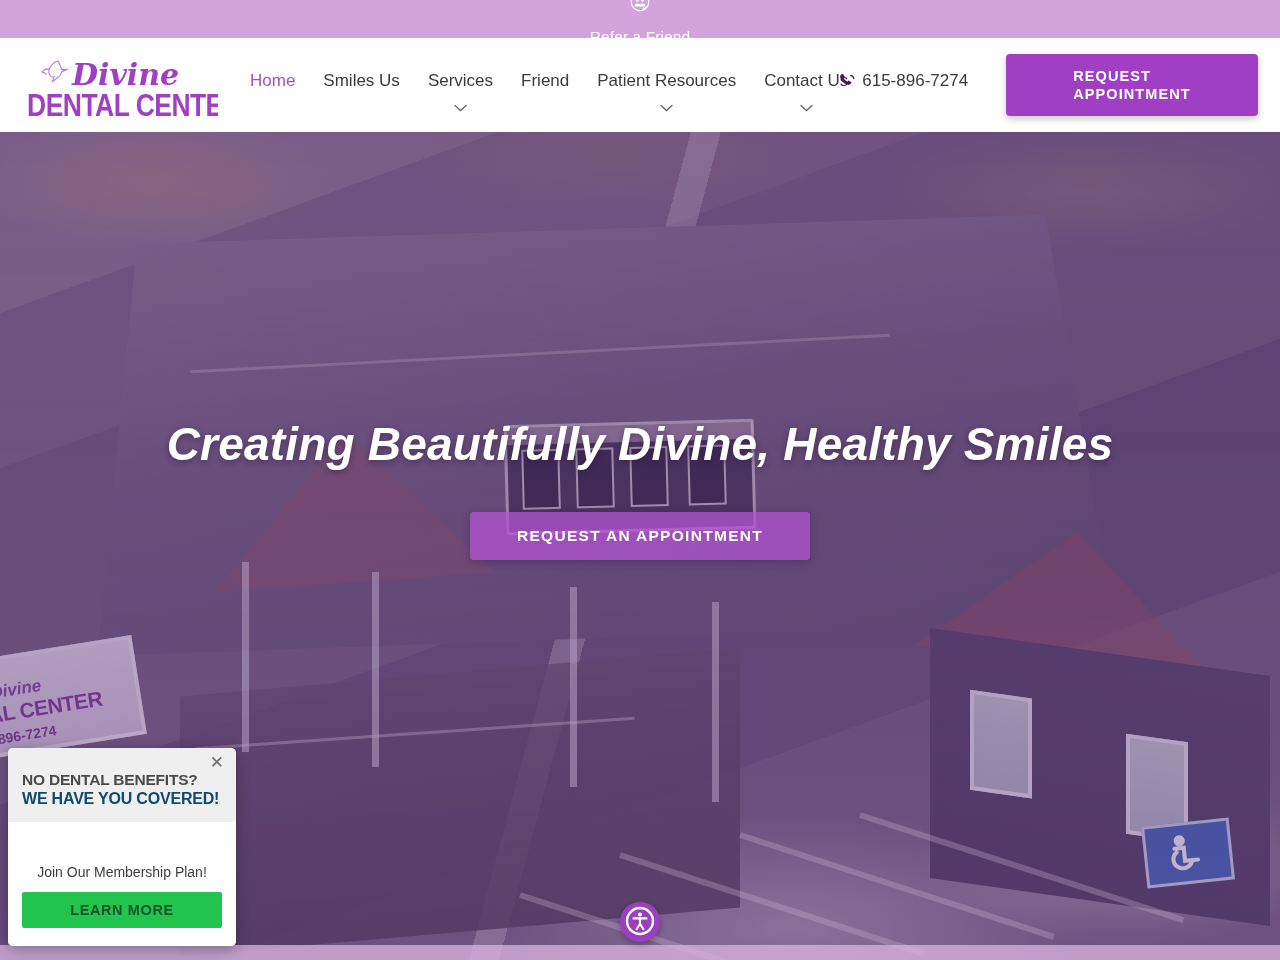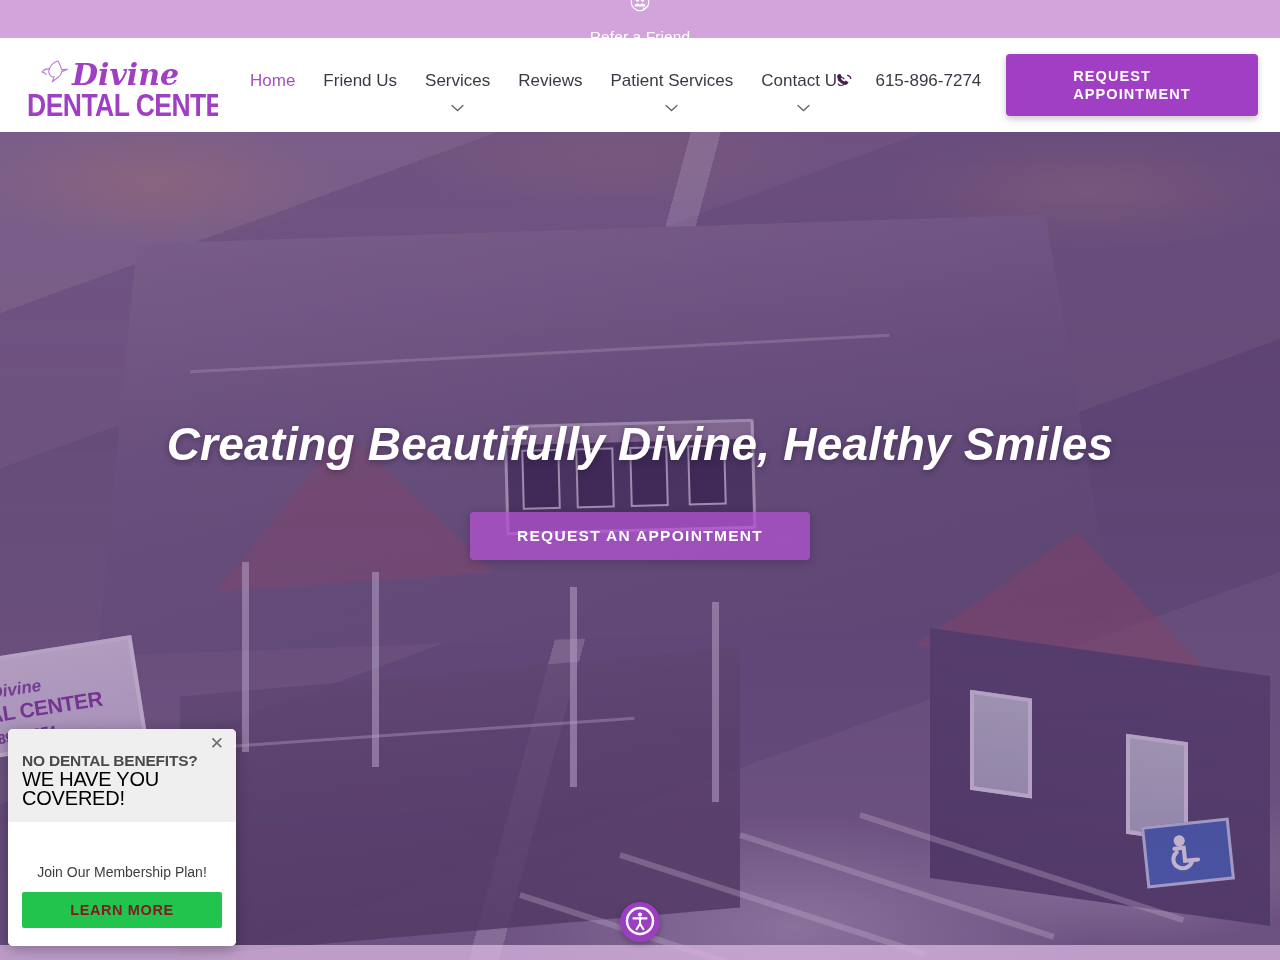--- a/index.html
+++ b/index.html
@@ -48,21 +48,21 @@
     cursor:pointer;
   }
   .nav-item .lbl{
     font-size:17px; color:#3a3a46; line-height:28px; white-space:nowrap;
   }
   .nav-item.active .lbl{ color:#a64fbf; }
   .chev{
     width:13px; height:8px; margin-top:3px; display:block;
   }
   .phone-wrap{
-    display:flex; align-items:center; gap:16px;
+    display:flex; align-items:center; gap:0;
     margin-left:-10px; padding-top:0; position:relative; cursor:pointer;
   }
   .phone-icon{ width:18px; height:18px; display:block; margin-left:-14px;}
   .phone-num{
     font-size:17px; color:#3a3a46; line-height:28px; white-space:nowrap;
     margin-left:6px;
   }
 
   .req-btn{
     position:absolute; right:22px; top:16px;
@@ -229,29 +229,29 @@
   }
   .popup-head{
     background:#efefef; padding:22px 14px 14px 14px; position:relative;
   }
   .popup-close{
     position:absolute; right:8px; top:4px;
     background:none; border:none; cursor:pointer;
     font-size:17px; color:#6f6f6f; line-height:1; padding:2px 4px;
   }
   .popup-h1{ font-size:15.5px; font-weight:bold; color:#4a4a4a; line-height:19px; letter-spacing:-.2px;}
-  .popup-h2{ font-size:20px; font-weight:normal; color:#000000; line-height:19px; letter-spacing:-.2px;}
+  .popup-h2{ font-size:16px; font-weight:bold; color:#0c4a6e; line-height:19px; letter-spacing:-.2px;}
   .popup-body{ background:#fff; padding:14px 14px 18px 14px; }
   .popup-sub{
     font-size:14px; color:#3d3d3d; text-align:center; margin-bottom:12px;margin-top:28px;
   }
   .popup-cta{
     display:block; width:100%; height:36px;
     background:#22c44e; border:none; border-radius:2px;
-    color:#7f1d1d; font-size:14.5px; font-weight:bold; letter-spacing:.6px;
+    color:#14532d; font-size:14.5px; font-weight:bold; letter-spacing:.6px;
     cursor:pointer;
   }
 </style>
 </head>
 <body>
 
 <div class="topbar">
   <a class="refer-link" href="#">
     <span class="refer-icon">
       <svg viewBox="0 0 24 24" fill="none" xmlns="http://www.w3.org/2000/svg">
@@ -284,38 +284,38 @@
     </svg>
   </a>
 
   <nav class="nav">
 
     <div class="nav-item active">
       <span class="lbl">Home</span>
     </div>
 
     <div class="nav-item">
-      <span class="lbl">Friend Us</span>
+      <span class="lbl">Smiles Us</span>
     </div>
 
     <div class="nav-item">
       <span class="lbl">Services</span>
       <span class="chev">
         <svg viewBox="0 0 13 8">
             <path d="M1 1.5 6.5 6.5 12 1.5" stroke="#6a5f70" stroke-width="1.3" fill="none" stroke-linecap="round"></path>
           </svg>
       </span>
     </div>
 
     <div class="nav-item">
-      <span class="lbl">Reviews</span>
+      <span class="lbl">Friend</span>
     </div>
 
     <div class="nav-item">
-      <span class="lbl">Patient Services</span>
+      <span class="lbl">Patient Resources</span>
       <span class="chev">
         <svg viewBox="0 0 13 8">
             <path d="M1 1.5 6.5 6.5 12 1.5" stroke="#6a5f70" stroke-width="1.3" fill="none" stroke-linecap="round"></path>
           </svg>
       </span>
     </div>
 
     <div class="nav-item">
       <span class="lbl">Contact Us</span>
       <span class="chev">

